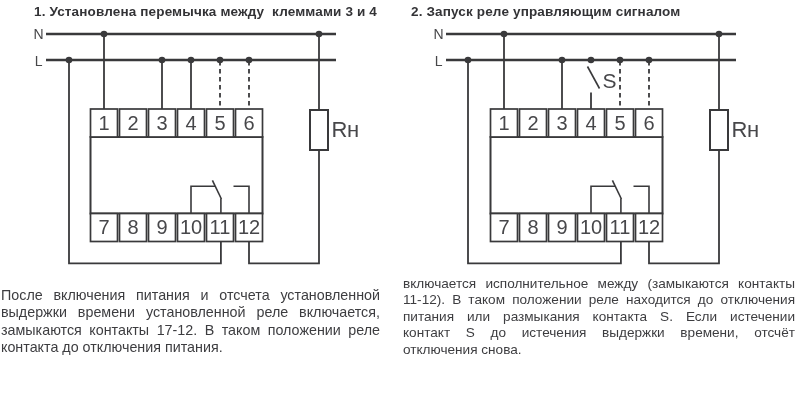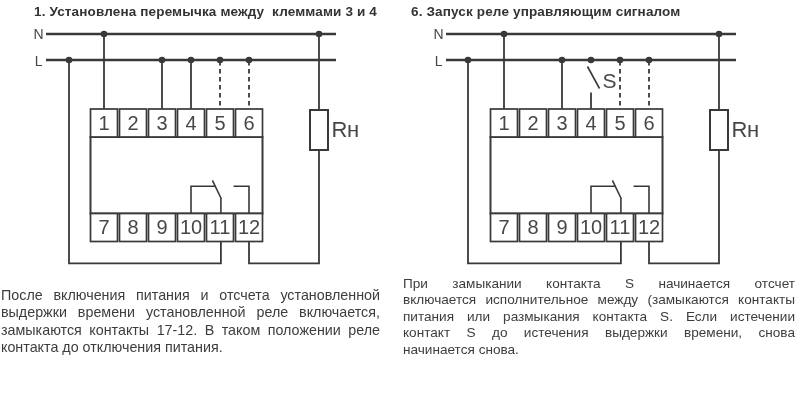--- a/index.html
+++ b/index.html
@@ -124,21 +124,21 @@
 
     <div class="desc" id="desc1">
       <div class="line">После включения питания и отсчета установленной</div>
       <div class="line">выдержки времени установленной реле включается,</div>
       <div class="line">замыкаются контакты 17-12. В таком положении реле</div>
       <div class="line last">контакта до отключения питания.</div>
     </div>
   </section>
 
   <section class="panel" id="panel2">
-    <div class="title">6. Запуск реле управляющим сигналом</div>
+    <div class="title">2. Запуск реле управляющим сигналом</div>
 
     <svg class="diagram-svg" viewBox="400 20 400 255">
 
       <g>
         <path class="bus" d="M446 34 H736"></path>
         <path class="bus" d="M446 60 H736"></path>
       </g>
       <text class="svgtext nl-label" x="443.5" y="39" text-anchor="end">N</text>
       <text class="svgtext nl-label" x="442.5" y="65.5" text-anchor="end">L</text>
 
@@ -207,21 +207,21 @@
         <path class="contact" d="M649 213.5 V186.3 H633.5"></path>
       </g>
 
       <g>
         <rect class="loadrect" x="710" y="110" width="18" height="40"></rect>
         <text class="svgtext load-label" x="731.5" y="137">Rн</text>
       </g>
     </svg>
 
     <div class="desc" id="desc2">
-      <div class="line">При замыкании контакта S начинается отсчет</div>
       <div class="line">включается исполнительное между (замыкаются контакты</div>
+      <div class="line">11-12). В таком положении реле находится до отключения</div>
       <div class="line">питания или размыкания контакта S. Если истечении</div>
-      <div class="line">контакт S до истечения выдержки времени, снова</div>
-      <div class="line last">начинается снова.</div>
+      <div class="line">контакт S до истечения выдержки времени, отсчёт</div>
+      <div class="line last">отключения снова.</div>
     </div>
   </section>
 
 </div>
 
 </body></html>

